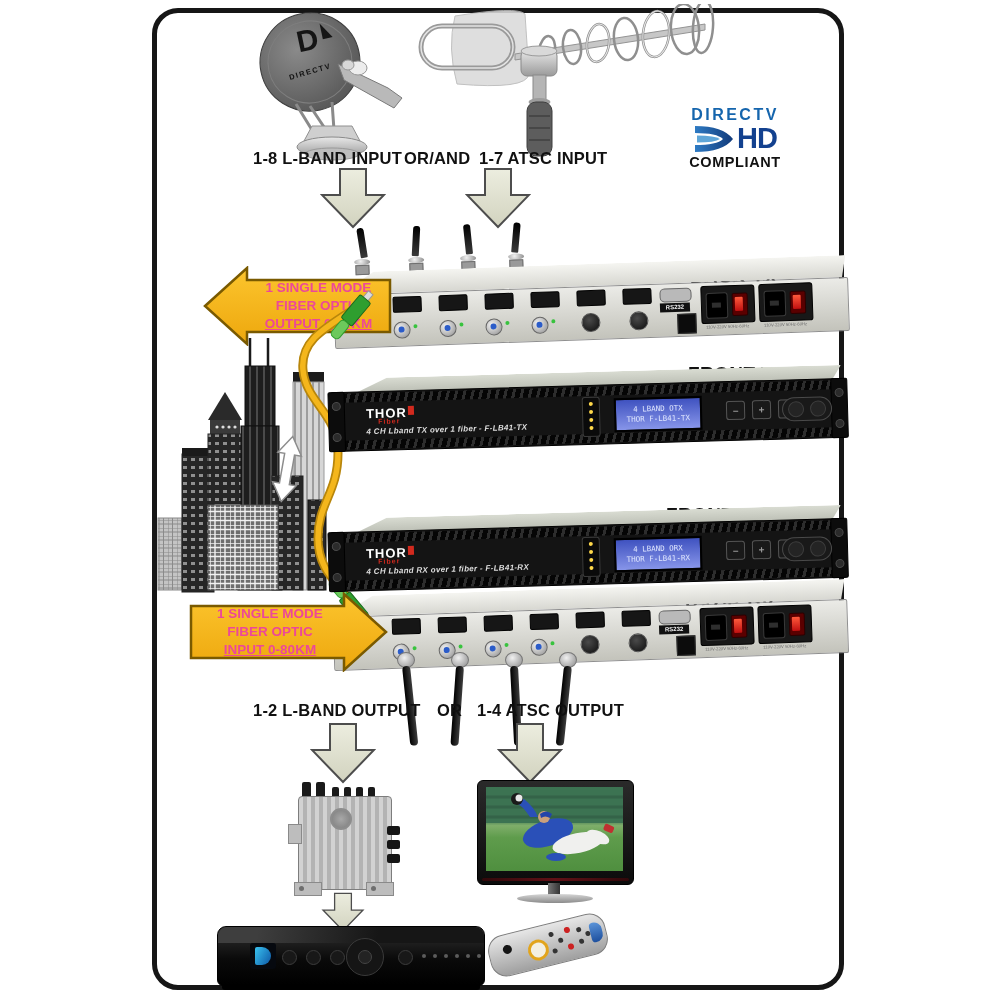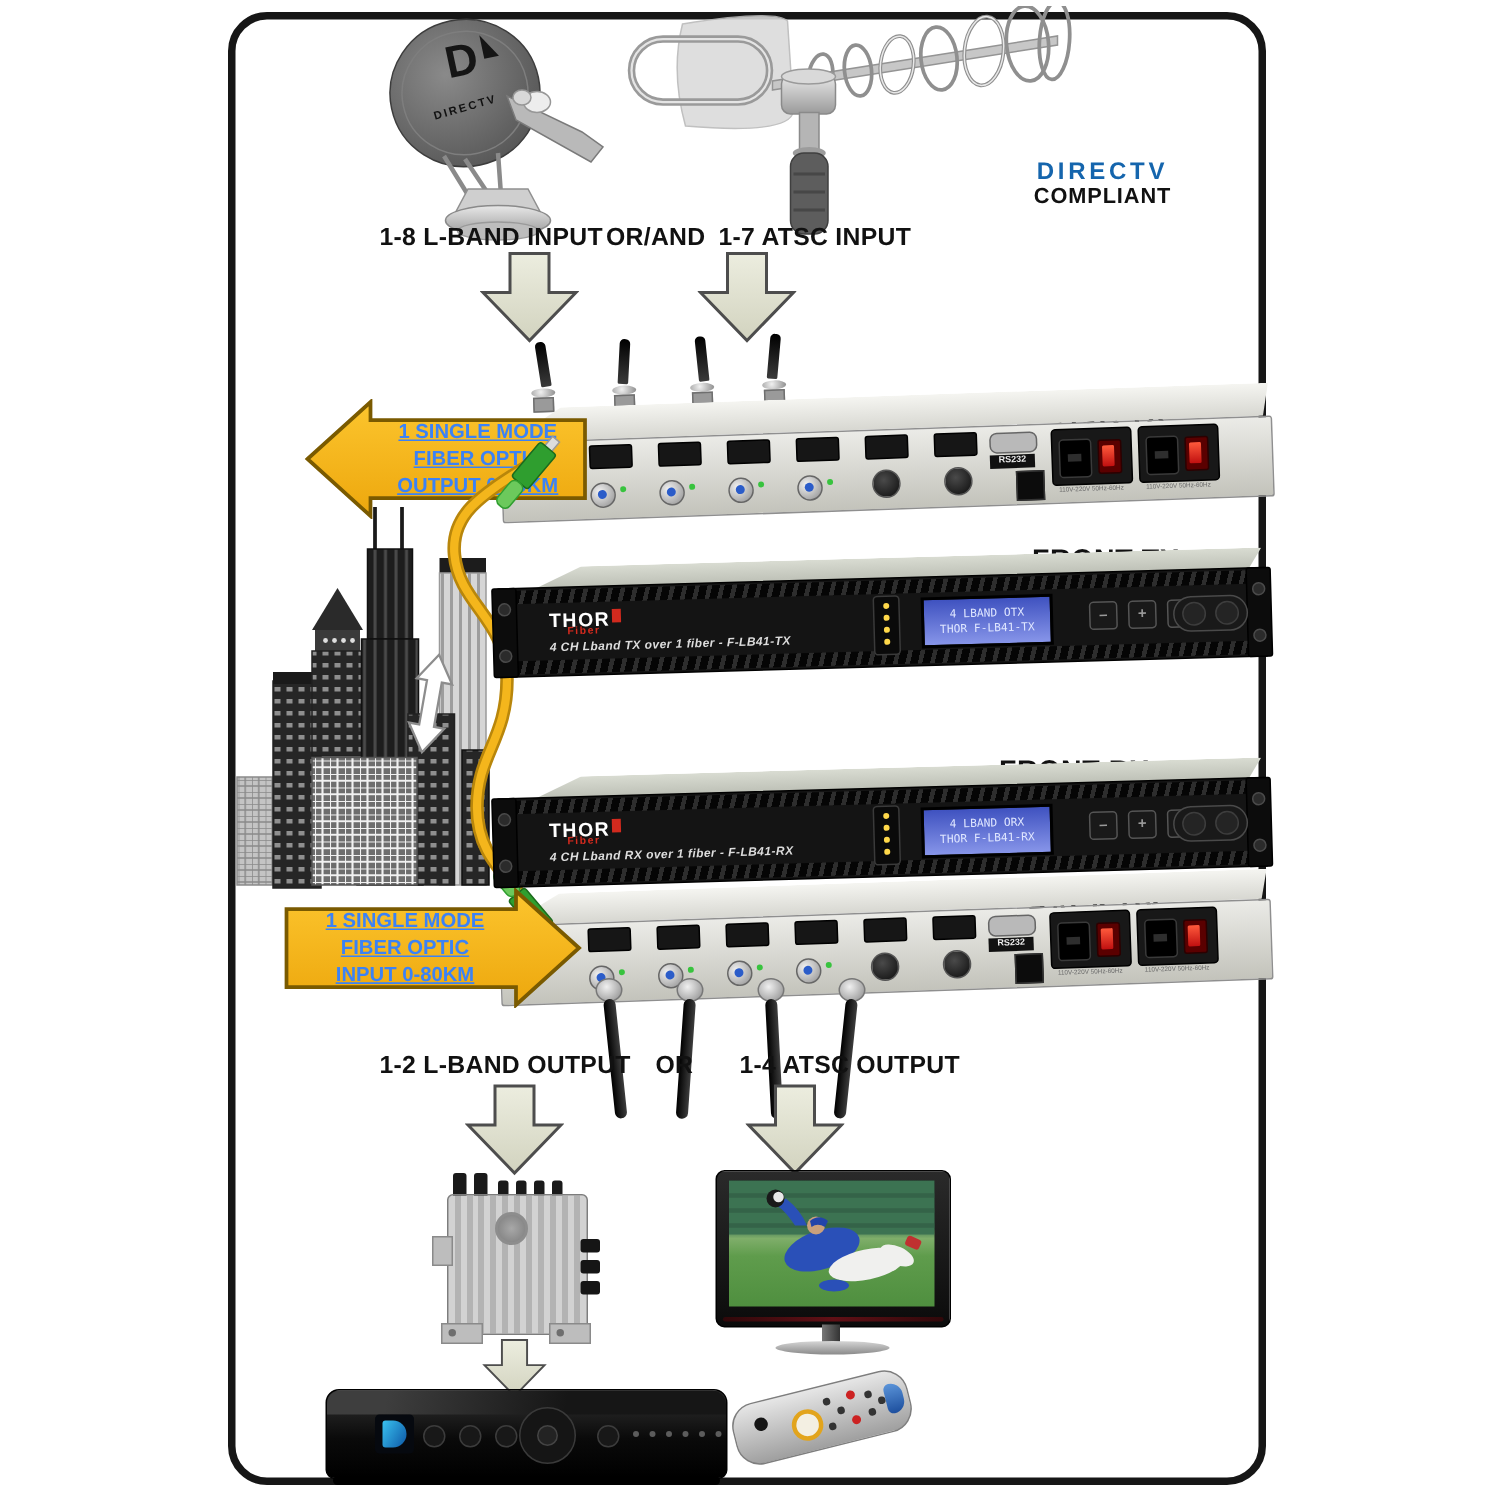--- a/index.html
+++ b/index.html
@@ -13,21 +13,21 @@
   .devlabel{font-weight:bold;font-size:19px;color:#111;white-space:nowrap;letter-spacing:.4px;}
 
   
   .logo-word{font-weight:bold;font-size:16px;color:#1565ad;letter-spacing:2.5px;text-align:center;}
   .logo-hd-row{display:flex;align-items:center;justify-content:center;margin-top:-2px;}
   .logo-hd{font-weight:900;font-size:29px;color:#13418f;letter-spacing:-1px;}
   .logo-compliant{font-weight:bold;font-size:14.5px;color:#111;letter-spacing:.6px;text-align:center;margin-top:-1px;}
 
   
   .yarrow-text{position:absolute;display:flex;flex-direction:column;justify-content:center;align-items:center;
-    font-weight:bold;font-size:13.5px;color:#3b82f6;line-height:1.35;text-align:right;white-space:nowrap;text-decoration:underline;}
+    font-weight:bold;font-size:13.5px;color:#ec4899;line-height:1.35;text-align:right;white-space:nowrap;}
   .yarrow-text .u{text-decoration:underline;}
 
   
   .back-unit{position:absolute;transform:rotate(-2deg);}
   .bu-lid{position:absolute;background:linear-gradient(#f5f5f1,#d7d7d1);}
   .bu-panel{position:absolute;left:0;right:0;height:52px;background:linear-gradient(#ebebe7,#c3c3bb);
     border:1px solid #8f8f8f;border-radius:2px;}
   .gport{position:absolute;width:20px;height:15px;background:#3aa63a;border:2px solid #156615;border-radius:2px;}
   .gport:after{content:"";position:absolute;left:6px;top:3px;width:6px;height:6px;background:#1c6b1c;}
   .mod{position:absolute;top:3px;width:27px;height:14px;background:#161616;border:1px solid #000;border-radius:2px;}
@@ -214,20 +214,27 @@
     <rect x="132" y="98" width="25" height="54" rx="9" fill="#5d5d5d" stroke="#3f3f3f"></rect>
     <path d="M134 112 H155 M134 124 H155 M134 136 H155" stroke="#474747" stroke-width="2"></path>
   </svg>
 
   <div class="abs io-label" style="left:253px;top:149px">1-8 L-BAND INPUT</div>
   <div class="abs io-label" style="left:404px;top:149px">OR/AND</div>
   <div class="abs io-label" style="left:479px;top:149px">1-7 ATSC INPUT</div>
 
   <div class="abs" style="left:668px;top:106px;width:134px">
     <div class="logo-word">DIRECTV</div>
+    <div class="logo-hd-row">
+      <svg width="44" height="32" viewBox="0 0 44 32">
+        <path d="M2 3 Q30 3 40 16 Q30 29 2 29 L2 22 Q24 22 30 16 Q24 10 2 10 Z" fill="url(#gHD)"></path>
+        <path d="M4 12.5 Q22 12.5 27 16 Q22 19.5 4 19.5 Z" fill="#5fa6d8"></path>
+      </svg>
+      <span class="logo-hd">HD</span>
+    </div>
     <div class="logo-compliant">COMPLIANT</div>
   </div>
 
   <svg class="abs" style="left:320px;top:167px" width="66" height="62" viewBox="0 0 66 62">
     <polygon points="20,2 46,2 46,28 64,28 33,60 2,28 20,28" fill="url(#gArr)" stroke="#4d4d4d" stroke-width="2"></polygon>
   </svg>
   <svg class="abs" style="left:465px;top:167px" width="66" height="62" viewBox="0 0 66 62">
     <polygon points="20,2 46,2 46,28 64,28 33,60 2,28 20,28" fill="url(#gArr)" stroke="#4d4d4d" stroke-width="2"></polygon>
   </svg>
 
@@ -473,21 +480,21 @@
       <div class="conn"></div>
       <div class="wire" style="transform:rotate(-3deg)"></div>
     </div>
   <div class="cable" style="left:558px;top:652px">
       <div class="conn"></div>
       <div class="wire" style="transform:rotate(6deg)"></div>
     </div>
 
   <div class="abs io-label" style="left:253px;top:701px">1-2 L-BAND OUTPUT</div>
   <div class="abs io-label" style="left:437px;top:701px">OR</div>
-  <div class="abs io-label" style="left:493px;top:701px">1-4 ATSC OUTPUT</div>
+  <div class="abs io-label" style="left:477px;top:701px">1-4 ATSC OUTPUT</div>
 
   <svg class="abs" style="left:310px;top:722px" width="66" height="62" viewBox="0 0 66 62">
     <polygon points="20,2 46,2 46,28 64,28 33,60 2,28 20,28" fill="url(#gArr)" stroke="#4d4d4d" stroke-width="2"></polygon>
   </svg>
   <svg class="abs" style="left:497px;top:722px" width="66" height="62" viewBox="0 0 66 62">
     <polygon points="20,2 46,2 46,28 64,28 33,60 2,28 20,28" fill="url(#gArr)" stroke="#4d4d4d" stroke-width="2"></polygon>
   </svg>
 
   <div class="abs" style="left:292px;top:782px;width:110px;height:118px">
     <div class="swm-nub" style="left:10px;top:0;width:9px;height:17px"></div>

